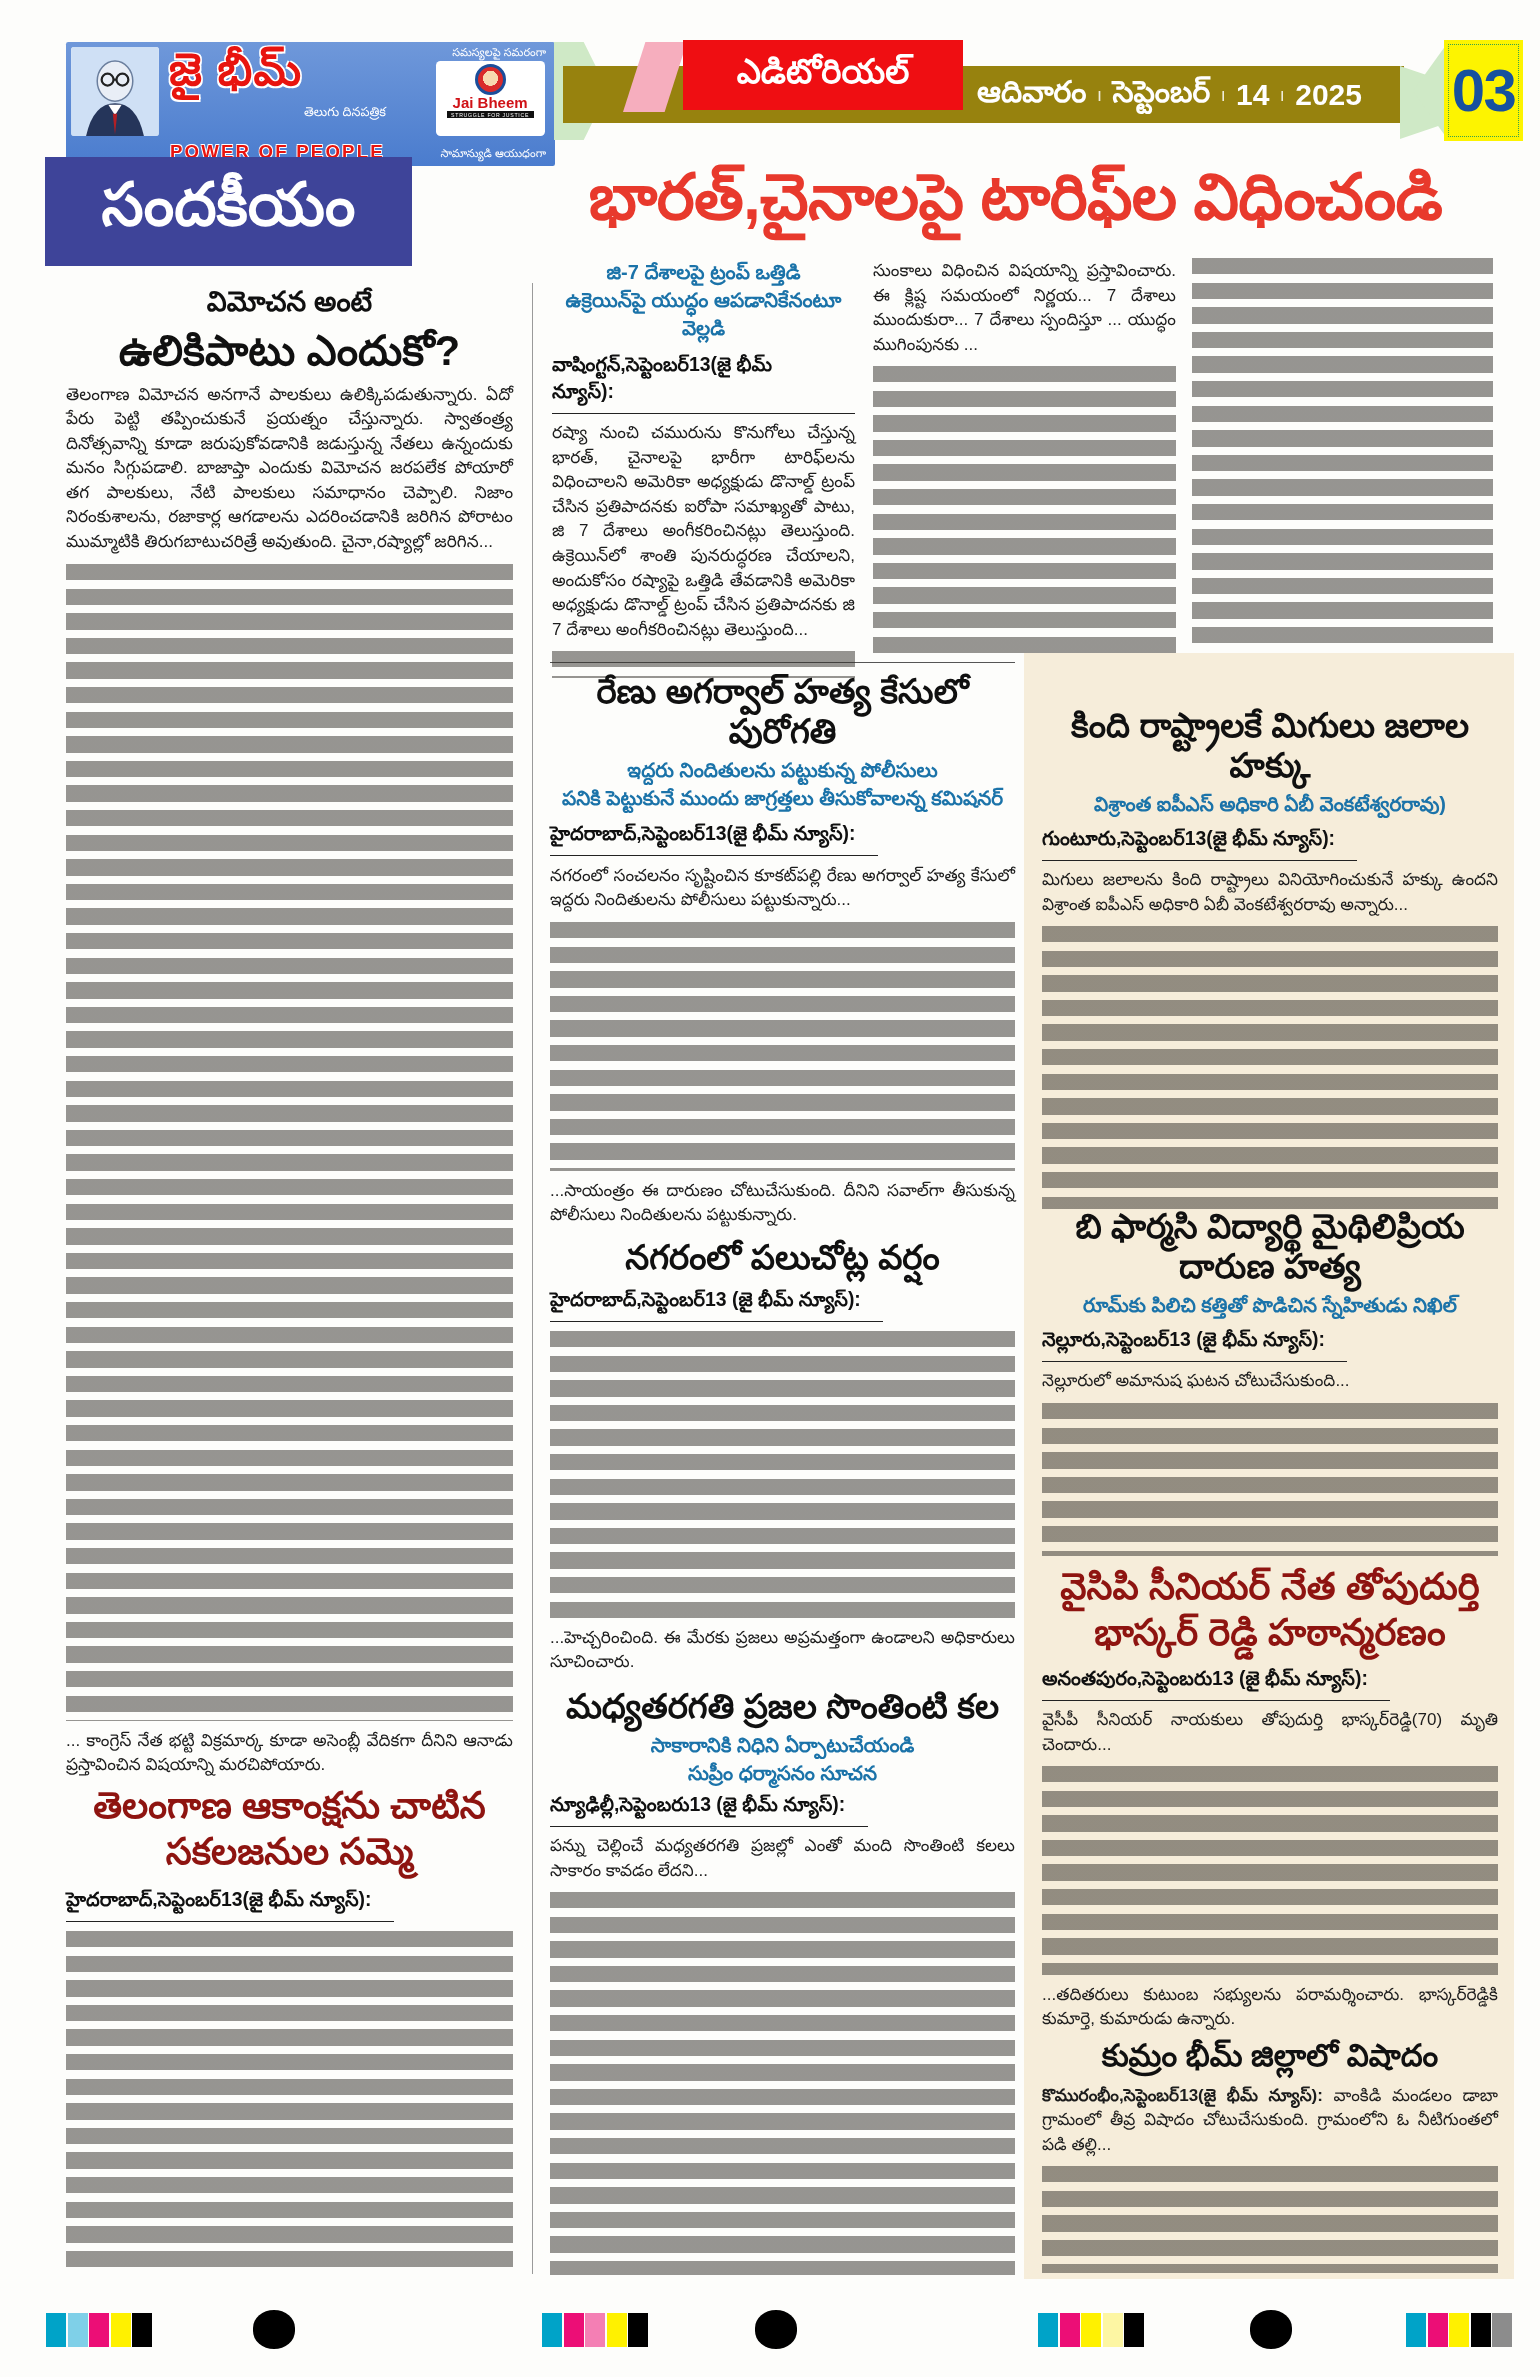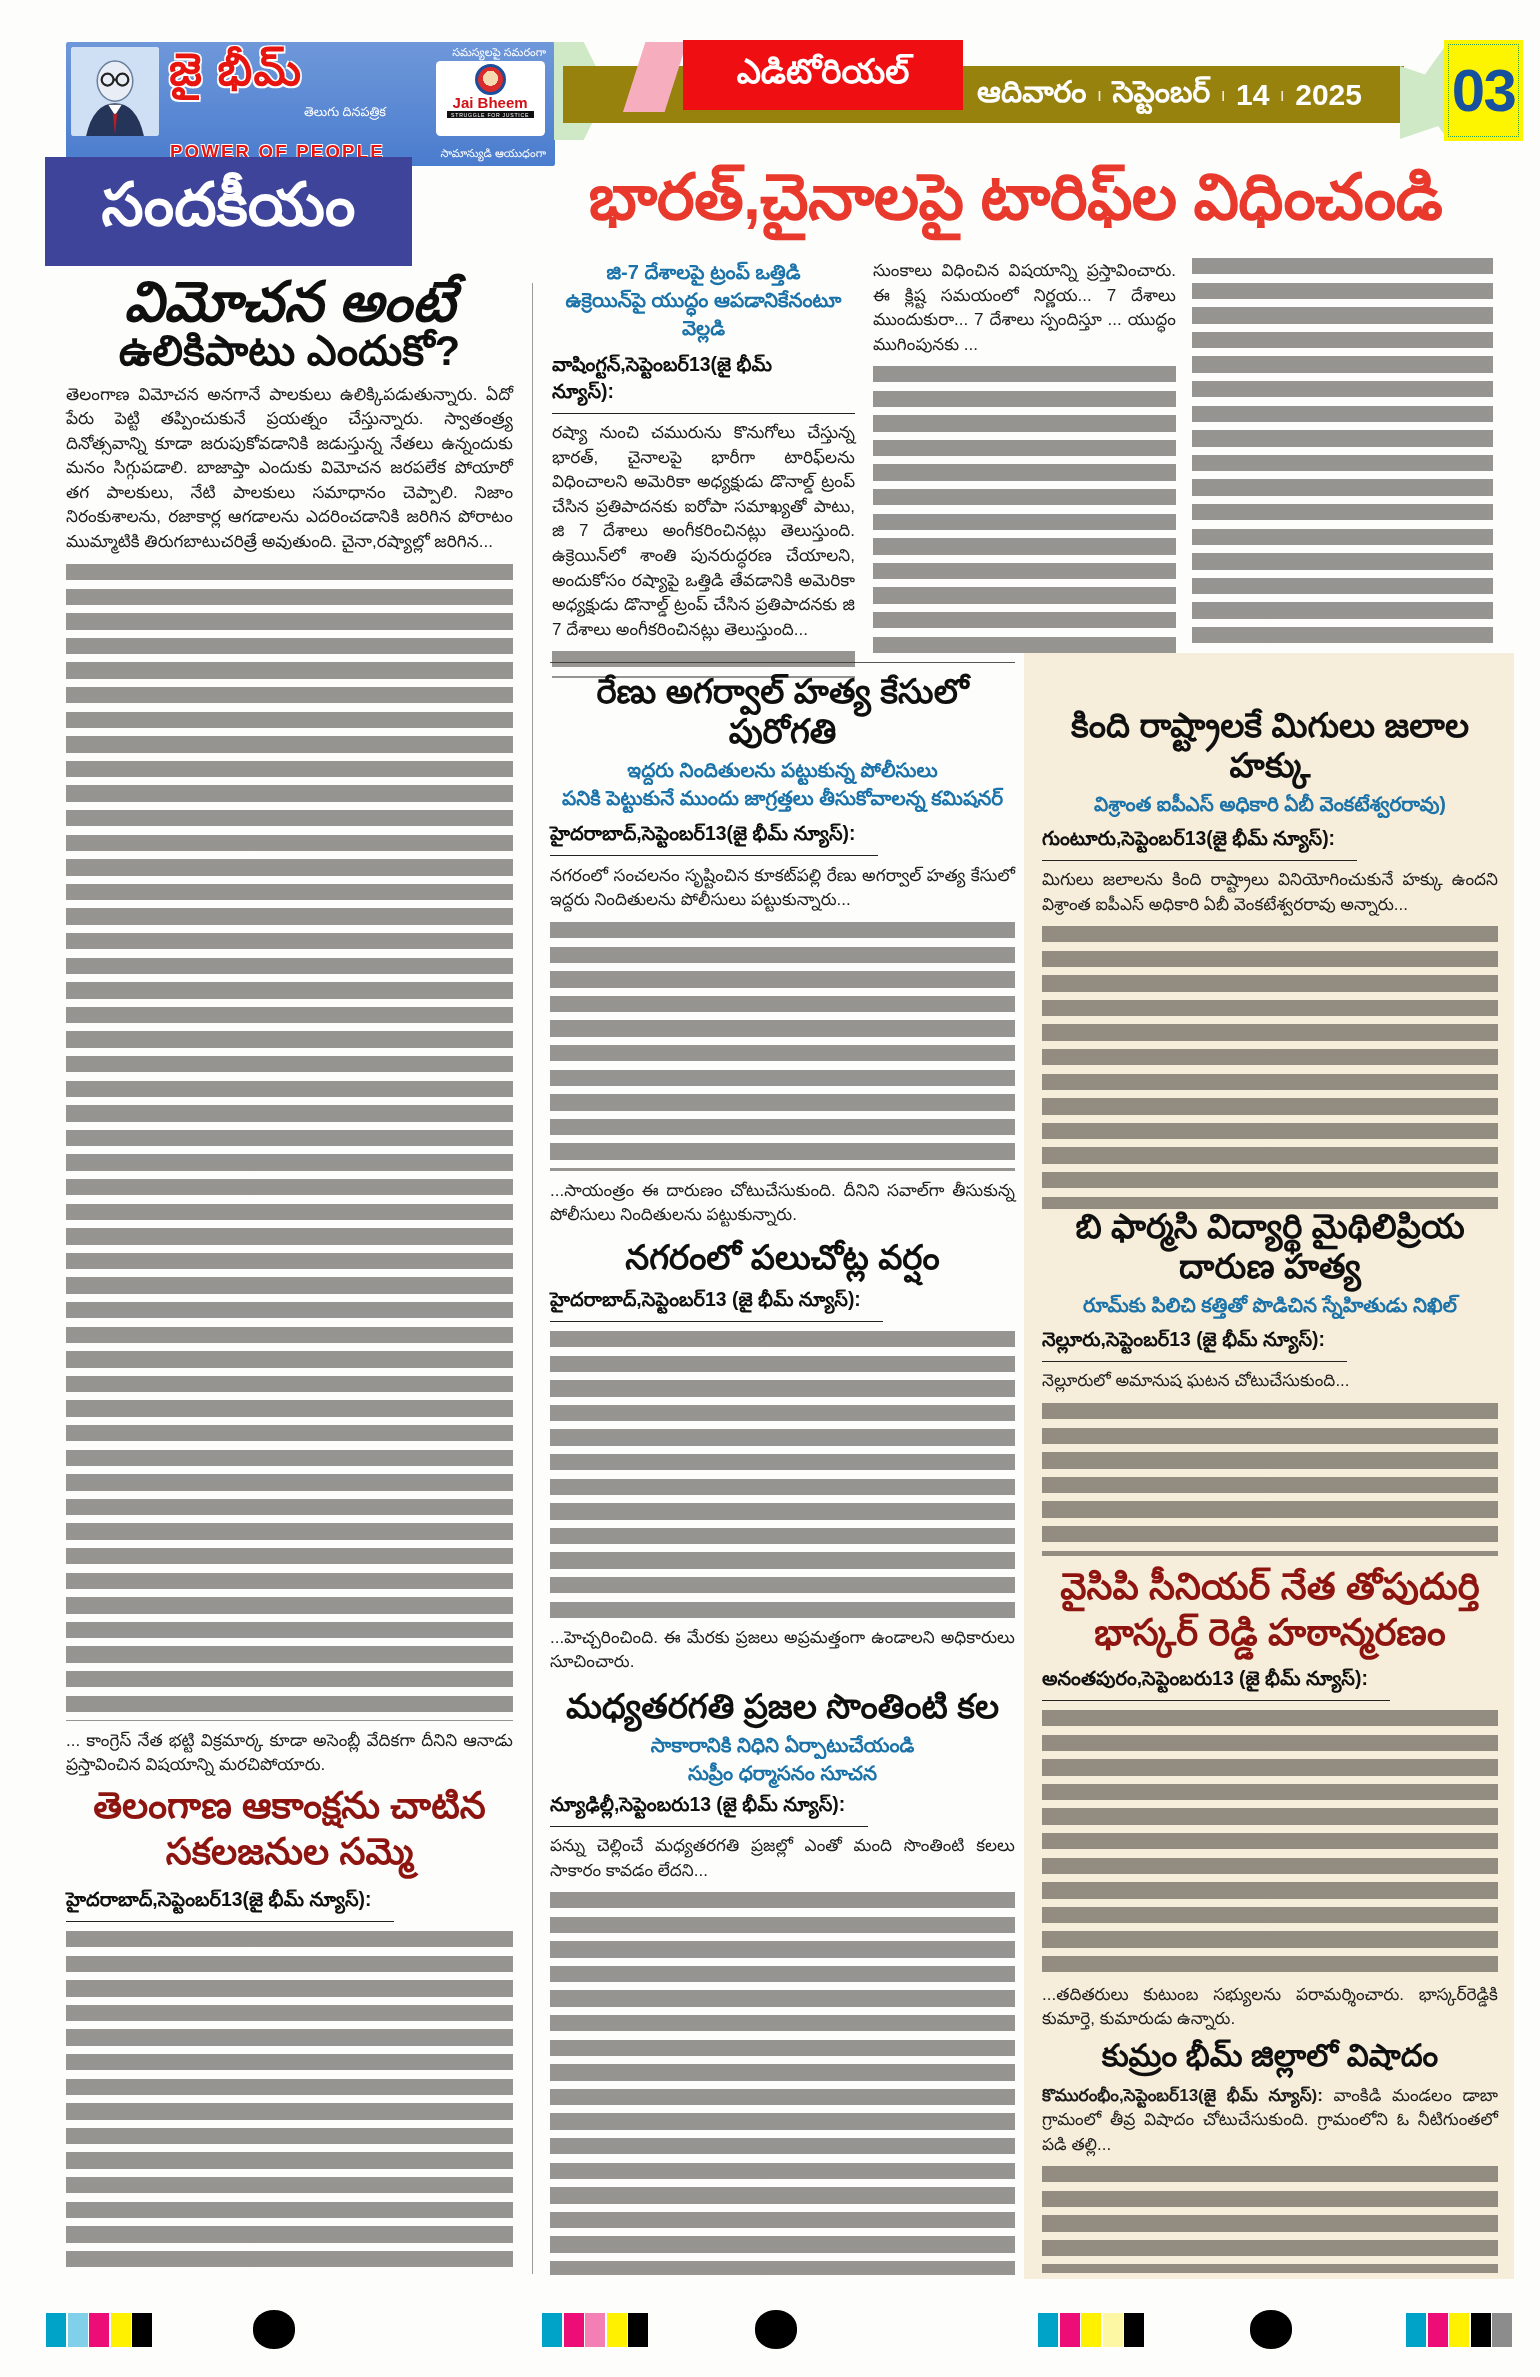--- a/index.html
+++ b/index.html
@@ -131,21 +131,21 @@
   </div>
 
   <div class="main-headline">భారత్,చైనాలపై టారిఫ్‌ల విధించండి</div>
 
   <div class="beige-panel"></div>
 
   <div class="vrule" style="left:532px;top:283px;height:1991px;"></div>
   <div class="hrule" style="left:550px;top:662px;width:465px;"></div>
 
   <div class="block" style="left:66px;top:277px;width:447px;height:1501px;">
-    <div class="headline-md" style="font-size:56px;line-height:49px;font-style:italic;">విమోచన అంటే</div>
+    <div class="headline-md" style="font-size:28px;line-height:49px;">విమోచన అంటే</div>
     <div class="headline-md" style="font-size:42px;line-height:49px;">ఉలికిపాటు ఎందుకో?</div>
     <p class="body-text">తెలంగాణ విమోచన అనగానే పాలకులు ఉలిక్కిపడుతున్నారు. ఏదో పేరు పెట్టి తప్పించుకునే ప్రయత్నం చేస్తున్నారు. స్వాతంత్ర్య దినోత్సవాన్ని కూడా జరుపుకోవడానికి జడుస్తున్న నేతలు ఉన్నందుకు మనం సిగ్గుపడాలి. బాజాప్తా ఎందుకు విమోచన జరపలేక పోయారో తగ పాలకులు, నేటి పాలకులు సమాధానం చెప్పాలి. నిజాం నిరంకుశాలను, రజాకార్ల ఆగడాలను ఎదరించడానికి జరిగిన పోరాటం ముమ్మాటికి తిరుగబాటుచరిత్రే అవుతుంది. చైనా,రష్యాల్లో జరిగిన...</p>
     <div class="fill"></div>
     <p class="body-text">... కాంగ్రెస్ నేత భట్టి విక్రమార్క కూడా అసెంబ్లీ వేదికగా దీనిని ఆనాడు ప్రస్తావించిన విషయాన్ని మరచిపోయారు.</p>
   </div>
 
   <div class="block" style="left:66px;top:1783px;width:447px;height:492px;">
     <div class="headline-darkred">తెలంగాణ ఆకాంక్షను చాటిన</div>
     <div class="headline-darkred">సకలజనుల సమ్మె</div>
     <div class="dateline" style="margin-top:10.4px;">హైదరాబాద్,సెప్టెంబర్13(జై భీమ్ న్యూస్):</div>
@@ -206,20 +206,21 @@
     <div class="subhead" style="margin-top:4.5px;">రూమ్‌కు పిలిచి కత్తితో పొడిచిన స్నేహితుడు నిఖిల్</div>
     <div class="dateline" style="margin-top:6px;">నెల్లూరు,సెప్టెంబర్13 (జై భీమ్ న్యూస్):</div>
     <p class="body-text">నెల్లూరులో అమానుష ఘటన చోటుచేసుకుంది...</p>
     <div class="fill"></div>
   </div>
 
   <div class="block" style="left:1042px;top:1564px;width:456px;height:468px;">
     <div class="headline-darkred">వైసిపి సీనియర్ నేత తోపుదుర్తి</div>
     <div class="headline-darkred">భాస్కర్ రెడ్డి హఠాన్మరణం</div>
     <div class="dateline" style="margin-top:7.5px;">అనంతపురం,సెప్టెంబరు13 (జై భీమ్ న్యూస్):</div>
+    <p class="body-text">వైసీపీ సీనియర్ నాయకులు తోపుదుర్తి భాస్కర్‌రెడ్డి(70) మృతి చెందారు...</p>
     <div class="fill"></div>
     <p class="body-text">...తదితరులు కుటుంబ సభ్యులను పరామర్శించారు. భాస్కర్‌రెడ్డికి కుమార్తె, కుమారుడు ఉన్నారు.</p>
   </div>
 
   <div class="block" style="left:1042px;top:2036px;width:456px;height:237px;">
     <div class="headline-md" style="font-size:31px;">కుమ్రం భీమ్ జిల్లాలో విషాదం</div>
     <p class="body-text"><b>కొమురంభీం,సెప్టెంబర్13(జై భీమ్ న్యూస్):</b> <span>వాంకిడి మండలం డాబా గ్రామంలో తీవ్ర విషాదం చోటుచేసుకుంది. గ్రామంలోని ఓ నీటిగుంతలో పడి తల్లి...</span></p>
     <div class="fill"></div>
   </div>
 

